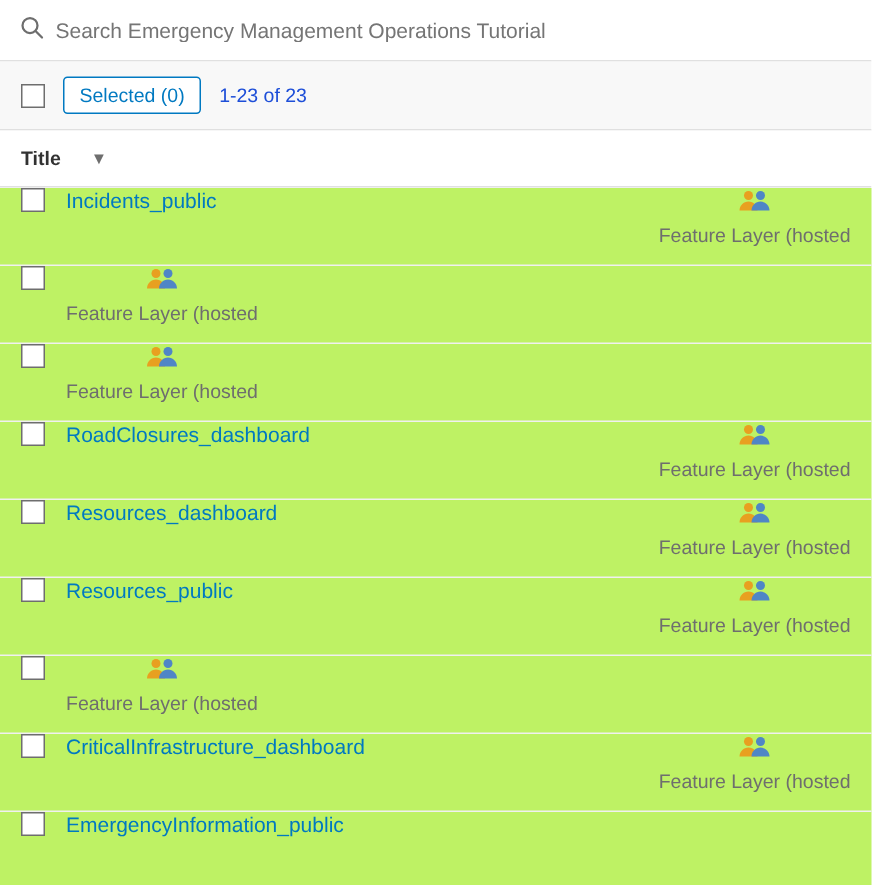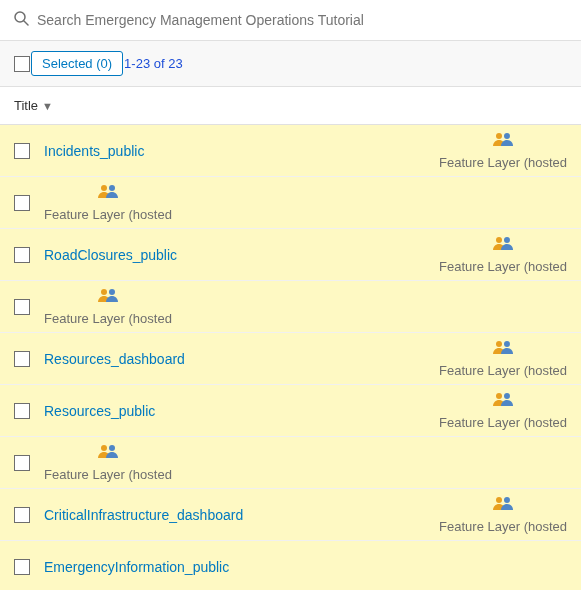--- a/index.html
+++ b/index.html
@@ -37,21 +37,21 @@
     }
 
     
     .toolbar {
       display: flex;
       align-items: center;
       padding: 10px 14px;
       border-bottom: 1px solid #e0e0e0;
       background: #f8f8f8;
       height: 46px;
-      gap: 1px;
+      gap: 12px;
     }
     .select-all-checkbox {
       width: 16px;
       height: 16px;
       border: 1.5px solid #6e6e6e;
       background: #fff;
       display: inline-block;
       cursor: pointer;
       flex-shrink: 0;
     }
@@ -77,42 +77,41 @@
       display: flex;
       align-items: center;
       padding: 8px 14px;
       border-bottom: 1px solid #e0e0e0;
       background: #fff;
       height: 38px;
     }
     .col-title {
       font-size: 13px;
       color: #323232;
-      font-weight: 400;
-      display: flex;
-      align-items: center;
-      gap: 4px;
+      font-weight: 700;
+      display: flex;
+      align-items: center;
+      gap: 20px;
     }
     .sort-arrow {
       color: #6e6e6e;
       font-size: 11px;
     }
 
     
     .item-list {
       overflow-y: auto;
       height: calc(593px - 44px - 46px - 38px);
     }
     .list-item {
       display: flex;
-      align-items: center;
       padding: 0 14px;
       height: 52px;
       border-bottom: 1px solid #f0f0f0;
-      background: #fef9c3;
+      background: #bef264;
     }
     .item-checkbox {
       width: 16px;
       height: 16px;
       border: 1.5px solid #6e6e6e;
       background: #fff;
       display: inline-block;
       flex-shrink: 0;
       cursor: pointer;
       margin-right: 14px;
@@ -201,37 +200,37 @@
           <svg width="14" height="16" viewBox="0 0 14 16" style="position: absolute; left: 8px; top: 1px;">
         <circle cx="7" cy="4" r="3" fill="#4f86c6"></circle>
         <path d="M1 14c0-3.3 2.7-6 6-6s6 2.7 6 6" fill="#4f86c6"></path>
       </svg>
         </div>
         <span>Feature Layer (hosted</span>
       </div>
     </div>
     <div class="list-item">
       <div class="item-checkbox"></div>
-      <span class="item-title">RoadClosures_public</span>
-      <div class="item-type">
-        <div style="position: relative; width: 22px; height: 18px; flex-shrink: 0;">
-          <svg width="14" height="16" viewBox="0 0 14 16" style="position: absolute; left: 0px; top: 1px;">
-        <circle cx="7" cy="4" r="3" fill="#e8a020"></circle>
-        <path d="M1 14c0-3.3 2.7-6 6-6s6 2.7 6 6" fill="#e8a020"></path>
-      </svg>
-          <svg width="14" height="16" viewBox="0 0 14 16" style="position: absolute; left: 8px; top: 1px;">
-        <circle cx="7" cy="4" r="3" fill="#4f86c6"></circle>
-        <path d="M1 14c0-3.3 2.7-6 6-6s6 2.7 6 6" fill="#4f86c6"></path>
-      </svg>
-        </div>
-        <span>Feature Layer (hosted</span>
-      </div>
-    </div>
-    <div class="list-item">
-      <div class="item-checkbox"></div>
+      <div class="item-type">
+        <div style="position: relative; width: 22px; height: 18px; flex-shrink: 0;">
+          <svg width="14" height="16" viewBox="0 0 14 16" style="position: absolute; left: 0px; top: 1px;">
+        <circle cx="7" cy="4" r="3" fill="#e8a020"></circle>
+        <path d="M1 14c0-3.3 2.7-6 6-6s6 2.7 6 6" fill="#e8a020"></path>
+      </svg>
+          <svg width="14" height="16" viewBox="0 0 14 16" style="position: absolute; left: 8px; top: 1px;">
+        <circle cx="7" cy="4" r="3" fill="#4f86c6"></circle>
+        <path d="M1 14c0-3.3 2.7-6 6-6s6 2.7 6 6" fill="#4f86c6"></path>
+      </svg>
+        </div>
+        <span>Feature Layer (hosted</span>
+      </div>
+    </div>
+    <div class="list-item">
+      <div class="item-checkbox"></div>
+      <span class="item-title">RoadClosures_dashboard</span>
       <div class="item-type">
         <div style="position: relative; width: 22px; height: 18px; flex-shrink: 0;">
           <svg width="14" height="16" viewBox="0 0 14 16" style="position: absolute; left: 0px; top: 1px;">
         <circle cx="7" cy="4" r="3" fill="#e8a020"></circle>
         <path d="M1 14c0-3.3 2.7-6 6-6s6 2.7 6 6" fill="#e8a020"></path>
       </svg>
           <svg width="14" height="16" viewBox="0 0 14 16" style="position: absolute; left: 8px; top: 1px;">
         <circle cx="7" cy="4" r="3" fill="#4f86c6"></circle>
         <path d="M1 14c0-3.3 2.7-6 6-6s6 2.7 6 6" fill="#4f86c6"></path>
       </svg>

